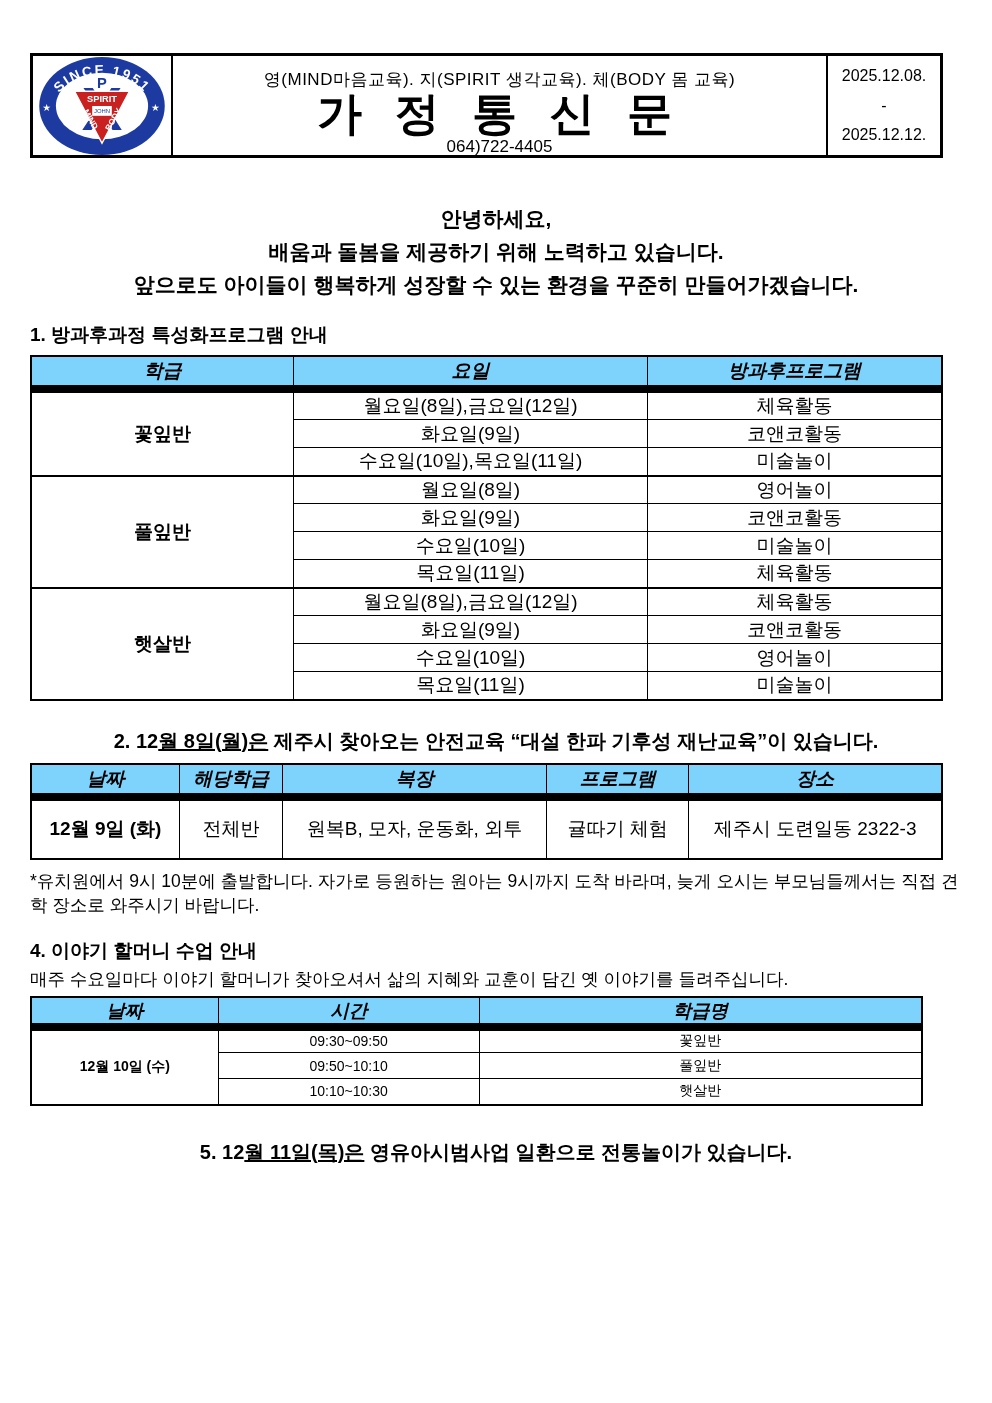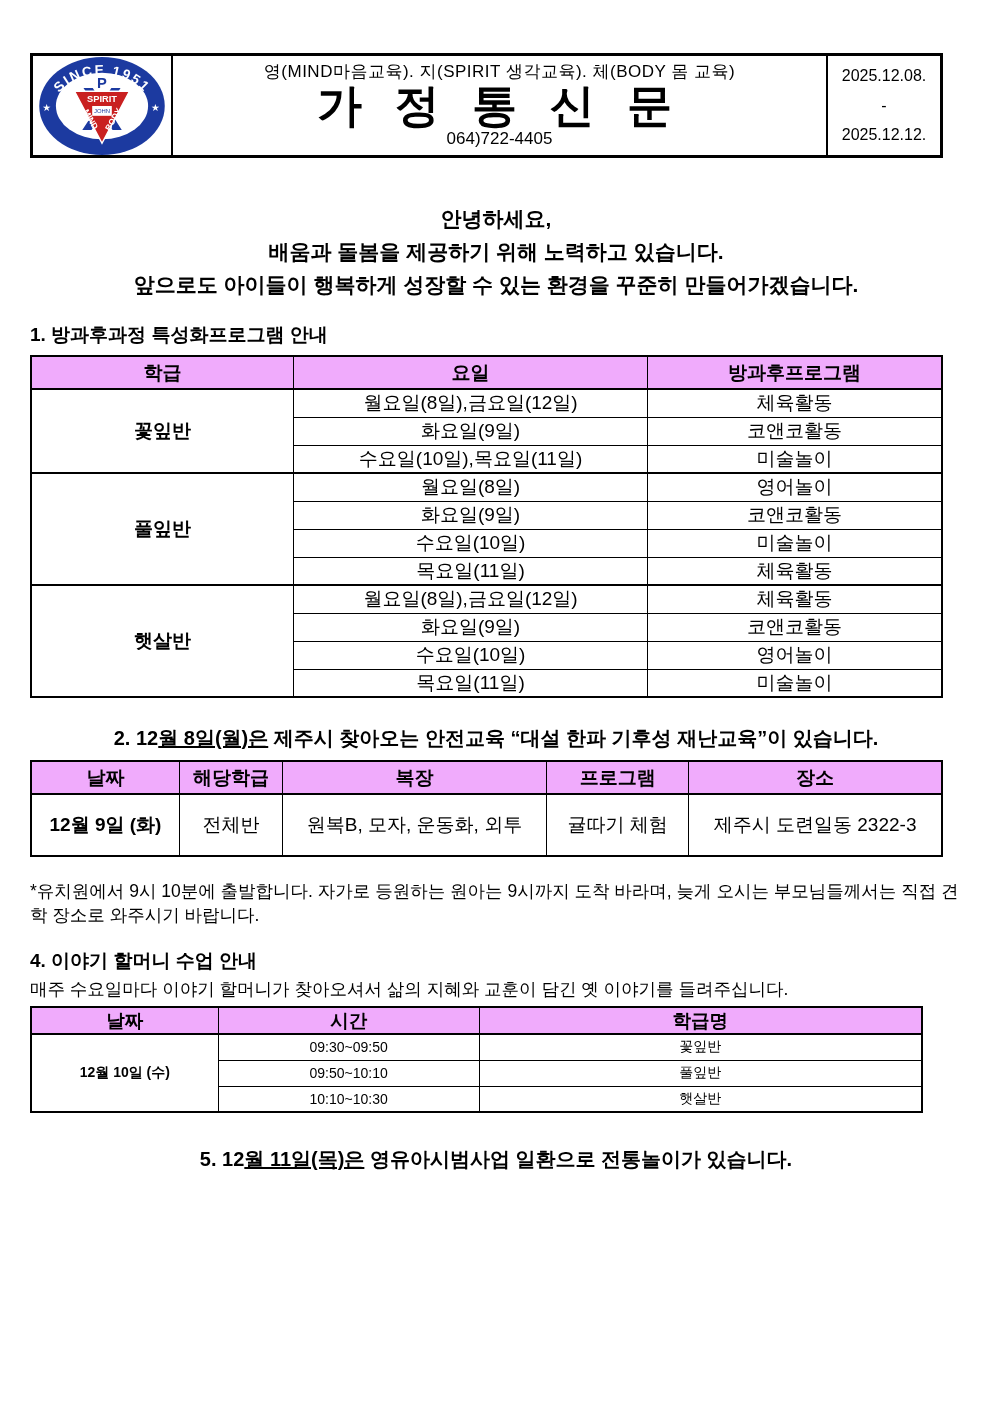--- a/index.html
+++ b/index.html
@@ -7,52 +7,52 @@
   body {
     width: 992px; height: 1403px; overflow: hidden;
     font-family: "Liberation Sans", "DejaVu Sans", sans-serif;
     color: #000;
   }
   .page { width: 992px; height: 1403px; padding: 53px 30px 0 30px; }
 
   
   .header-box { display: flex; border: 3px solid #000; height: 105px; width: 913px; background: #fff; }
   .logo-cell { width: 140px; border-right: 2px solid #000; display: flex; align-items: center; justify-content: center; }
-  .center-cell { flex: 1; border-right: 2px solid #000; display: flex; flex-direction: column; justify-content: space-between; text-align: center; padding: 4px 0 6px 0; }
+  .center-cell { flex: 1; border-right: 2px solid #000; display: flex; flex-direction: column; justify-content: center; text-align: center; padding: 20px 0 6px 0; }
   .hdr-subtitle { font-size: 17px; letter-spacing: 0.5px; }
   .hdr-title { font-size: 45px; font-weight: bold; letter-spacing: 10px; line-height: 46px; }
   .hdr-phone { font-size: 17px; }
   .date-cell { width: 112px; display: flex; flex-direction: column; justify-content: space-evenly; align-items: center; font-size: 16px; }
 
   
   .greeting { margin-top: 44px; text-align: center; font-weight: bold; font-size: 21px; line-height: 33px; width: 932px; }
 
   
   .sec-title { font-size: 19px; font-weight: bold; }
   .notice { font-size: 20px; font-weight: bold; text-align: center; }
   .u { text-decoration: underline; text-decoration-thickness: 2px; }
 
   
   table { border-collapse: collapse; table-layout: fixed; }
   .tbl { border: 2px solid #000; }
   .tbl th, .tbl td { border: 1px solid #000; text-align: center; vertical-align: middle; padding: 0; overflow: hidden; white-space: nowrap; }
-  .tbl thead th { background: #f0abfc; font-weight: bold; font-size: 19px; height: 33px; border-bottom: 2px solid #000000; }
+  .tbl thead th { background: #7dd3fc; font-weight: bold; font-size: 19px; height: 33px; border-bottom: 8px solid #000000; font-style: italic; }
   .t1 { width: 913px; margin-top: 7px; }
   .t1 td { height: 28px; font-size: 19px; font-weight: normal; }
   .t1 td.cls { font-weight: bold; }
   .t1 tr.grp td { border-top: 2px solid #000; }
   .t3 { width: 913px; margin-top: 8px; }
   .t3 td { height: 62px; font-size: 19px; }
   .t3 td.date { font-weight: bold; }
   .t4 { width: 893px; margin-top: 5px; }
   .t4 thead th { height: 27px; font-size: 18.5px; }
   .t4 td { height: 26px; font-size: 14px; font-weight: normal; }
   .t4 td.date { font-weight: bold; }
 
-  .note { margin-top: 22px; width: 932px; font-size: 17.5px; line-height: 24px; }
+  .note { margin-top: 9px; width: 932px; font-size: 17.5px; line-height: 24px; }
   .sec4-sub { font-size: 17.5px; margin-top: 3px; }
 
   .mt-sec2 { margin-top: 27px; }
   .mt-sec3 { margin-top: 26px; }
   .mt-sec4 { margin-top: 21px; }
   .mt-sec5 { margin-top: 33px; }
   .mt-sec6 { margin-top: 36px; }
   .mt-sec1 { margin-top: 21px; }
 
   

